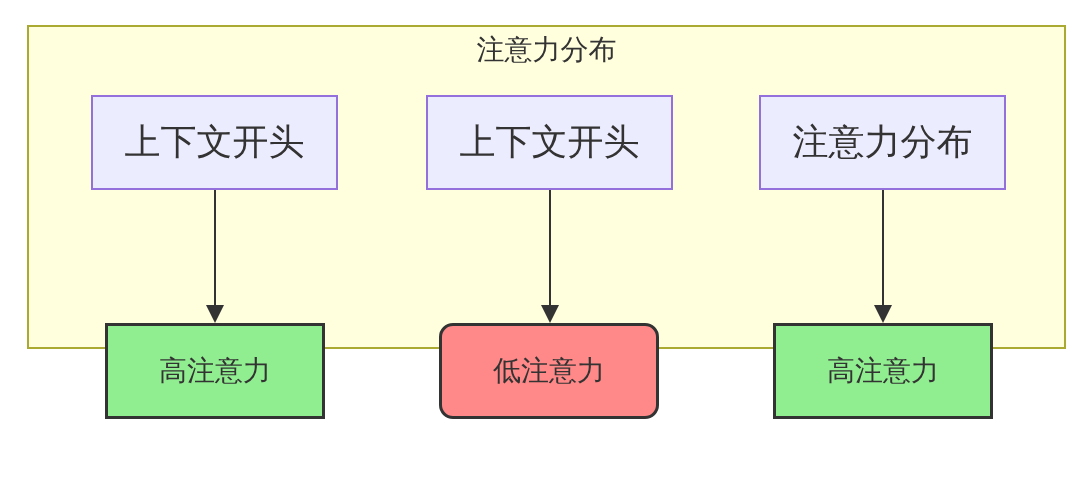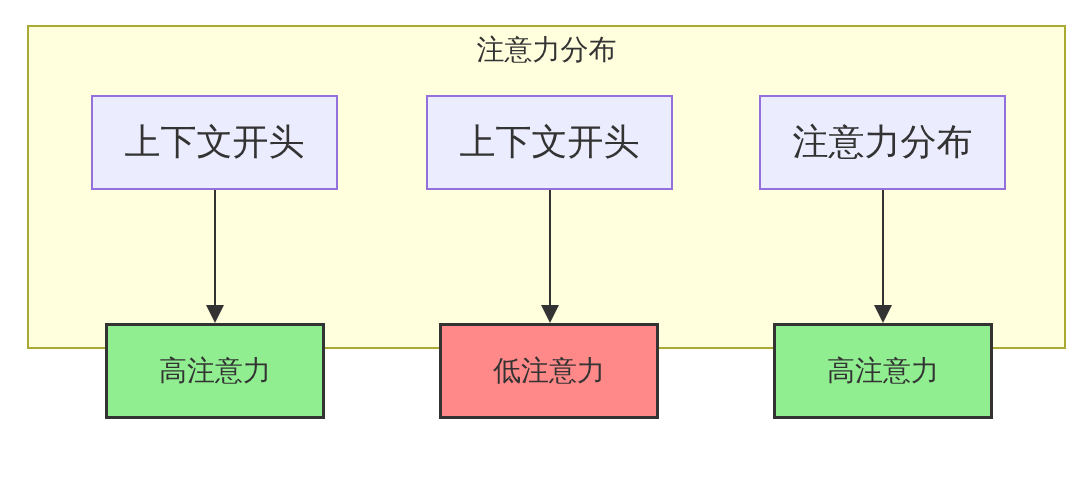--- a/index.html
+++ b/index.html
@@ -47,21 +47,21 @@
     top: 296px;
     width: 220px;
     height: 96px;
     border: 3px solid var(--target-border, #333333);
     display: flex;
     align-items: center;
     justify-content: center;
     font-size: 28px;
   }
   .target-box[data-level="high"] { background: var(--high-bg, #90ee90); text-align: right; }
-  .target-box[data-level="low"]  { background: var(--low-bg, #ff8888); }
+  .target-box[data-level="low"]  { background: var(--low-bg, #ff8888); border-radius: 14px; }
   .arrow {
     position: absolute;
     top: 163px;
     width: 18px;
     height: 133px;
   }
   .arrow .shaft {
     position: absolute;
     left: 8px;
     top: 0;

